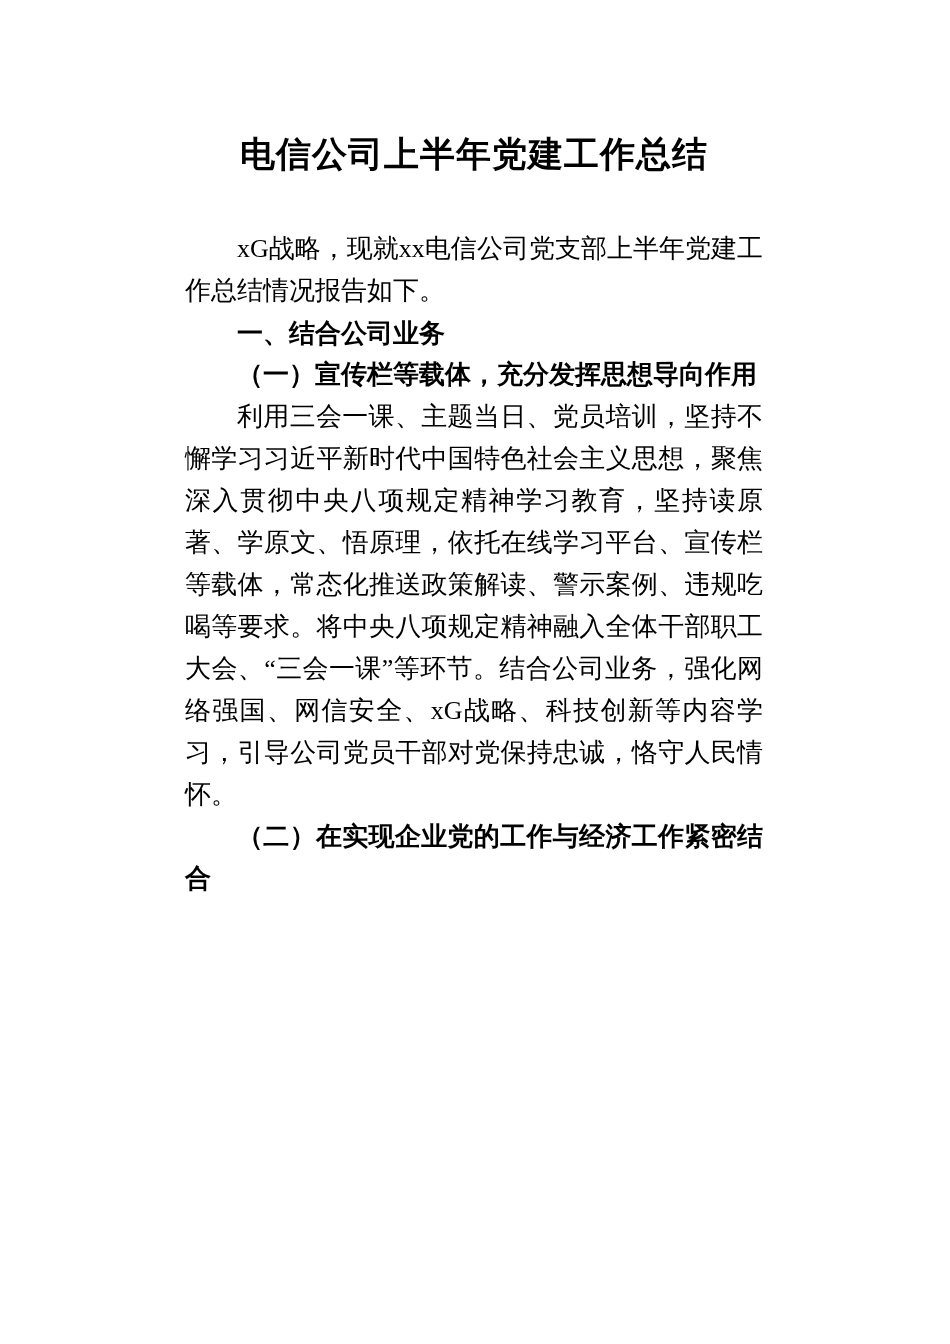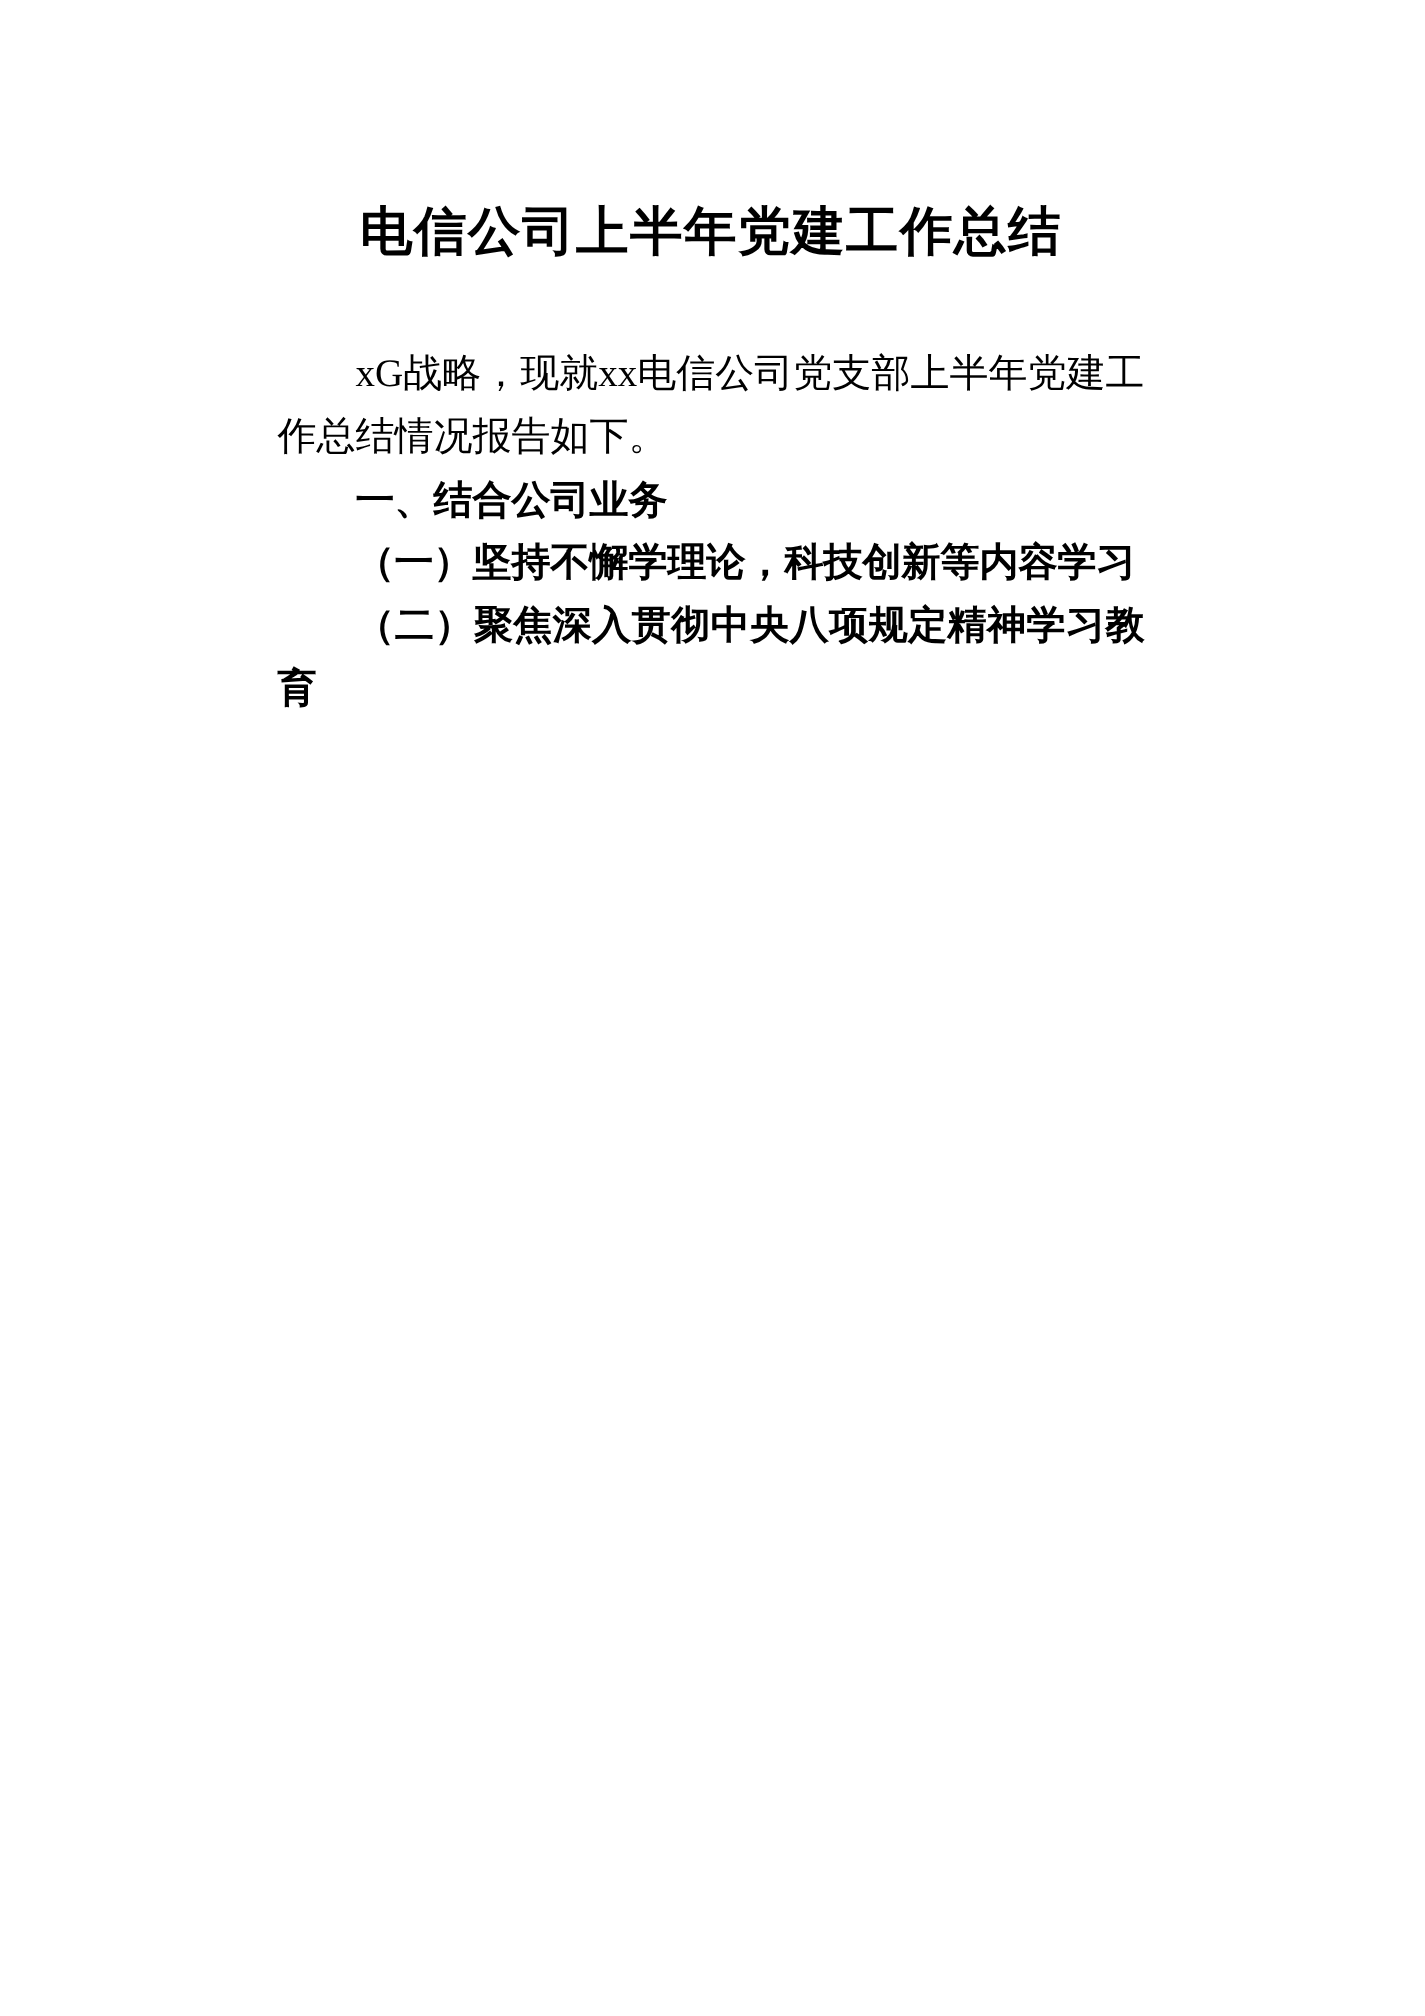--- a/index.html
+++ b/index.html
@@ -53,16 +53,17 @@
   }
 </style>
 </head>
 <body>
 
 <div class="page">
   <h1 class="doc-title">电信公司上半年党建工作总结</h1>
   <div class="doc-body">
       <p class="para body">xG战略，现就xx电信公司党支部上半年党建工作总结情况报告如下。</p>
       <p class="para heading1">一、结合公司业务</p>
-      <p class="para heading2">（一）坚持不懈学理论，科技创新等内容学习</p>
-      <p class="para heading2">（二）聚焦深入贯彻中央八项规定精神学习教育</p>
+      <p class="para heading2">（一）宣传栏等载体，充分发挥思想导向作用</p>
+      <p class="para body">利用三会一课、主题当日、党员培训，坚持不懈学习习近平新时代中国特色社会主义思想，聚焦深入贯彻中央八项规定精神学习教育，坚持读原著、学原文、悟原理，依托在线学习平台、宣传栏等载体，常态化推送政策解读、警示案例、违规吃喝等要求。将中央八项规定精神融入全体干部职工大会、“三会一课”等环节。结合公司业务，强化网络强国、网信安全、xG战略、科技创新等内容学习，引导公司党员干部对党保持忠诚，恪守人民情怀。</p>
+      <p class="para heading2">（二）在实现企业党的工作与经济工作紧密结合</p>
     </div>
 </div>
 
 </body></html>

